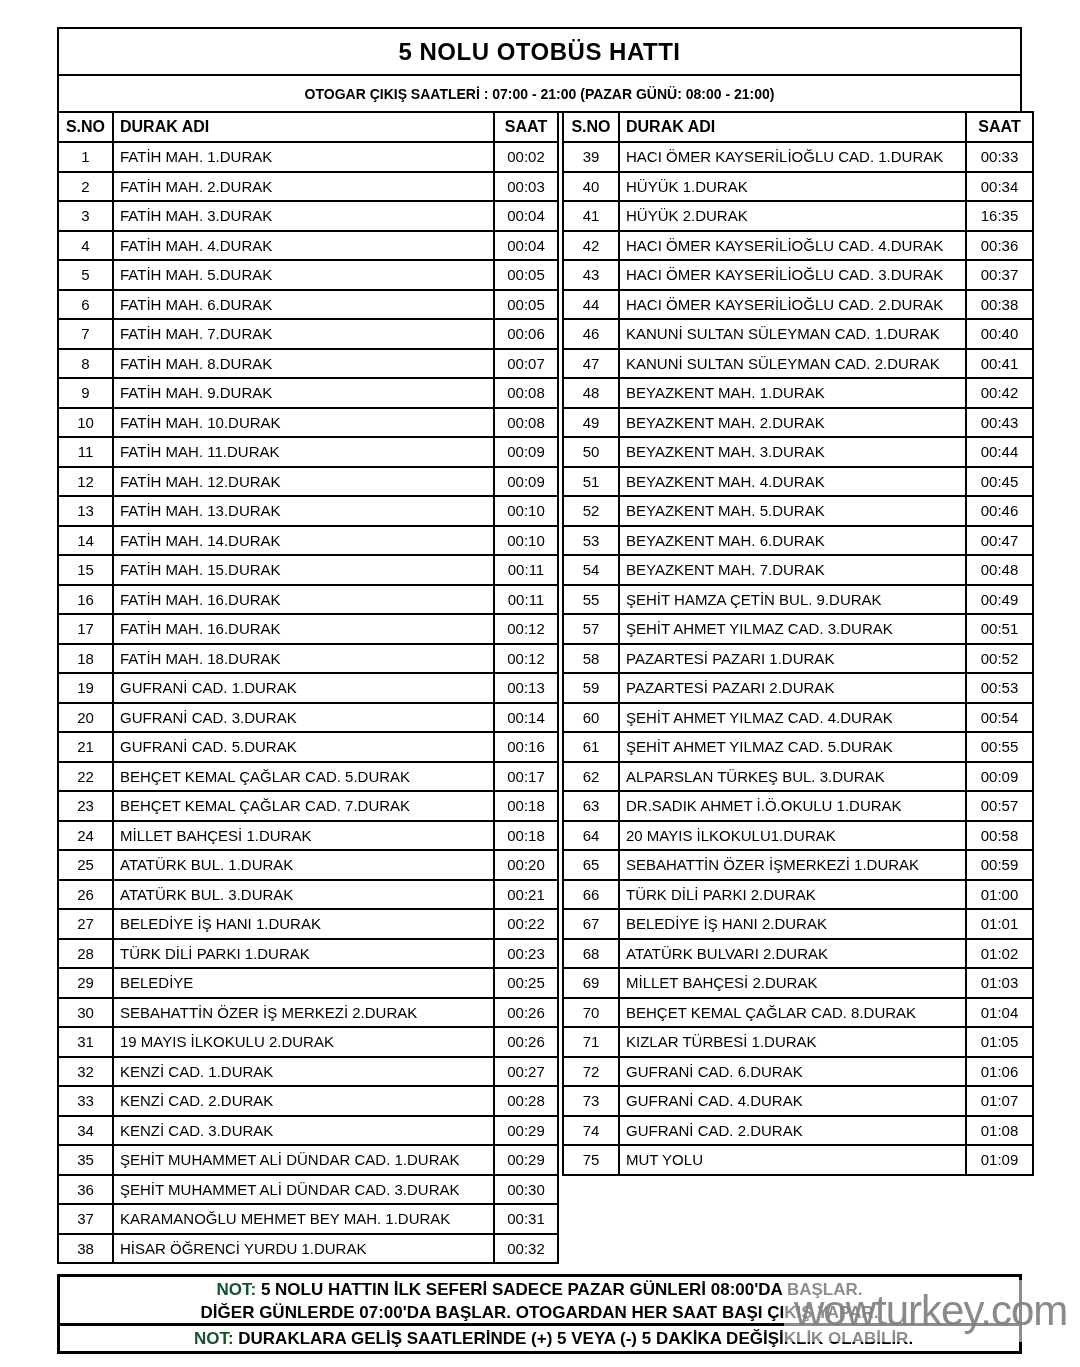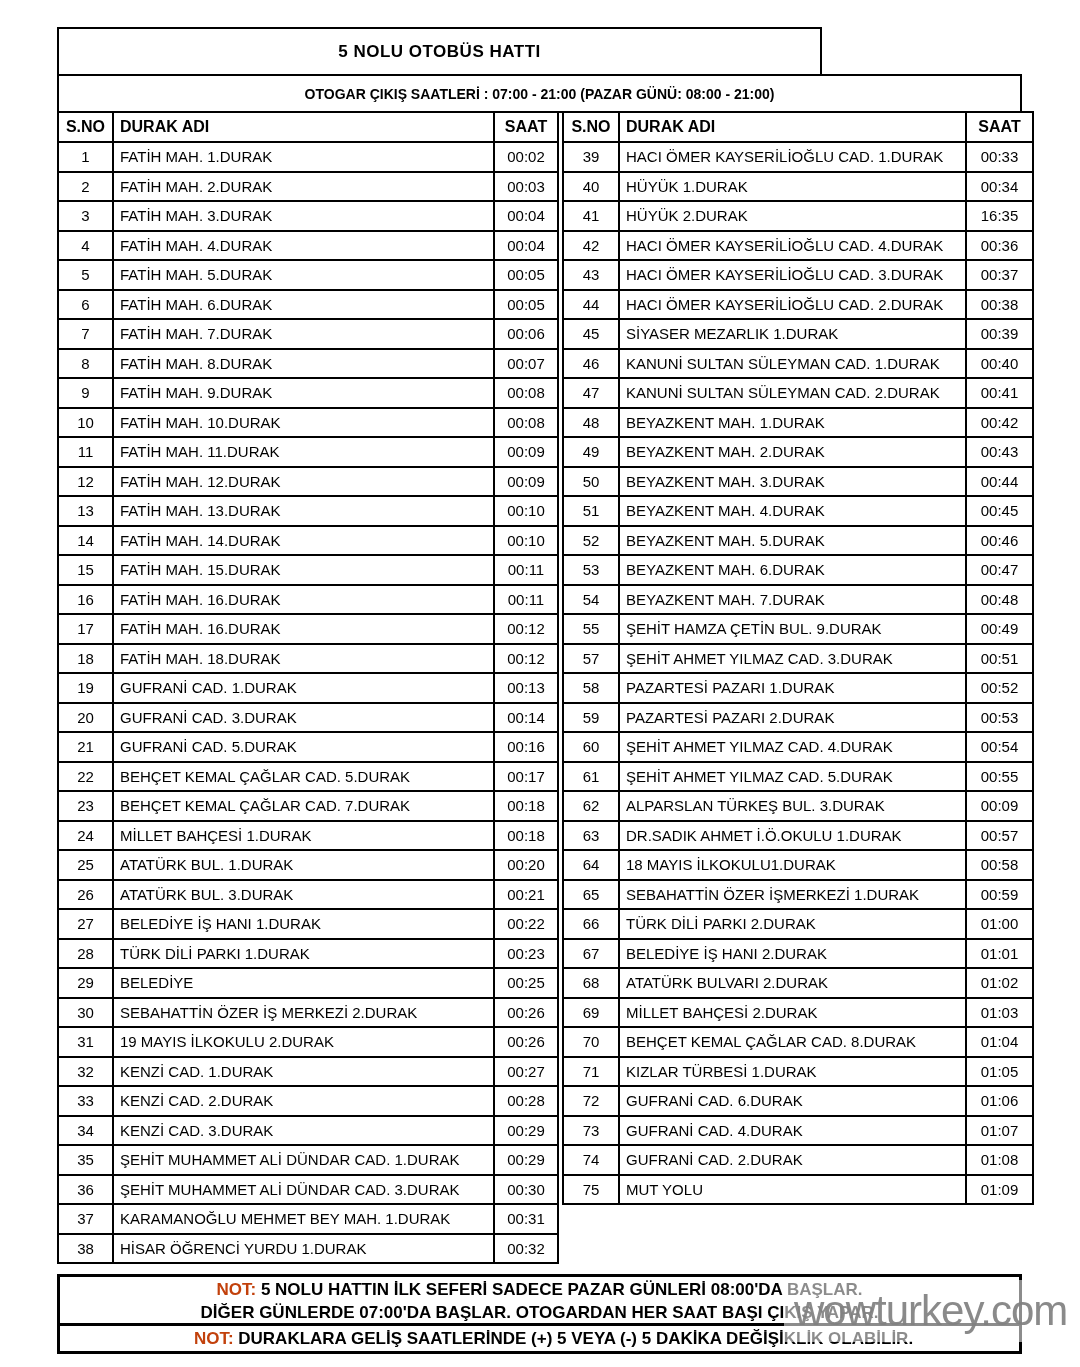--- a/index.html
+++ b/index.html
@@ -14,22 +14,22 @@
   .box {
     position: absolute;
     box-sizing: border-box;
     border: 2px solid #000000;
     display: flex;
     align-items: center;
     justify-content: center;
     background: #ffffff;
   }
   .title-box {
-    left: 57px; top: 27px; width: 765px; height: 49px;
-    font-size: 17px; font-weight: bold; letter-spacing: 0.5px;
+    left: 57px; top: 27px; width: 965px; height: 49px;
+    font-size: 24px; font-weight: bold; letter-spacing: 0.5px;
   }
   .subtitle-box {
     left: 57px; top: 74px; width: 965px; height: 39px;
     font-size: 14px; font-weight: bold;
   }
   table.schedule {
     position: absolute;
     top: 111px;
     border-collapse: collapse;
     table-layout: fixed;
@@ -59,21 +59,21 @@
     box-sizing: border-box;
     left: 57px; width: 965px;
     border: 3px solid #000000;
     background: #ffffff;
     text-align: center;
     font-weight: bold;
     font-size: 17px;
   }
   .note-box-1 { top: 1274px; height: 52px; line-height: 23px; padding-top: 1px; }
   .note-box-2 { top: 1323px; height: 31px; line-height: 25px; padding-left: 28px; }
-  .note-label { color: #c2410c; }
+  .note-label { color: #14532d; }
   .watermark {
     position: absolute;
     left: 784px; top: 1280px; width: 296px; height: 62px;
     background: rgba(255,255,255,0.55);
     display: flex; align-items: center; justify-content: flex-start;
     z-index: 5;
     pointer-events: none;
   }
   .watermark span {
     font-size: 42px;
@@ -327,25 +327,20 @@
           <td class="col-no">43</td>
           <td class="col-stop">HACI ÖMER KAYSERİLİOĞLU CAD. 3.DURAK</td>
           <td class="col-time">00:37</td>
         </tr>
         <tr>
           <td class="col-no">44</td>
           <td class="col-stop">HACI ÖMER KAYSERİLİOĞLU CAD. 2.DURAK</td>
           <td class="col-time">00:38</td>
         </tr>
         <tr>
-          <td class="col-no">45</td>
-          <td class="col-stop">SİYASER MEZARLIK 1.DURAK</td>
-          <td class="col-time">00:39</td>
-        </tr>
-        <tr>
           <td class="col-no">46</td>
           <td class="col-stop">KANUNİ SULTAN SÜLEYMAN CAD. 1.DURAK</td>
           <td class="col-time">00:40</td>
         </tr>
         <tr>
           <td class="col-no">47</td>
           <td class="col-stop">KANUNİ SULTAN SÜLEYMAN CAD. 2.DURAK</td>
           <td class="col-time">00:41</td>
         </tr>
         <tr>
@@ -418,21 +413,21 @@
           <td class="col-stop">ALPARSLAN TÜRKEŞ BUL. 3.DURAK</td>
           <td class="col-time">00:09</td>
         </tr>
         <tr>
           <td class="col-no">63</td>
           <td class="col-stop">DR.SADIK AHMET İ.Ö.OKULU 1.DURAK</td>
           <td class="col-time">00:57</td>
         </tr>
         <tr>
           <td class="col-no">64</td>
-          <td class="col-stop">18 MAYIS İLKOKULU1.DURAK</td>
+          <td class="col-stop">20 MAYIS İLKOKULU1.DURAK</td>
           <td class="col-time">00:58</td>
         </tr>
         <tr>
           <td class="col-no">65</td>
           <td class="col-stop">SEBAHATTİN ÖZER İŞMERKEZİ 1.DURAK</td>
           <td class="col-time">00:59</td>
         </tr>
         <tr>
           <td class="col-no">66</td>
           <td class="col-stop">TÜRK DİLİ PARKI 2.DURAK</td>

